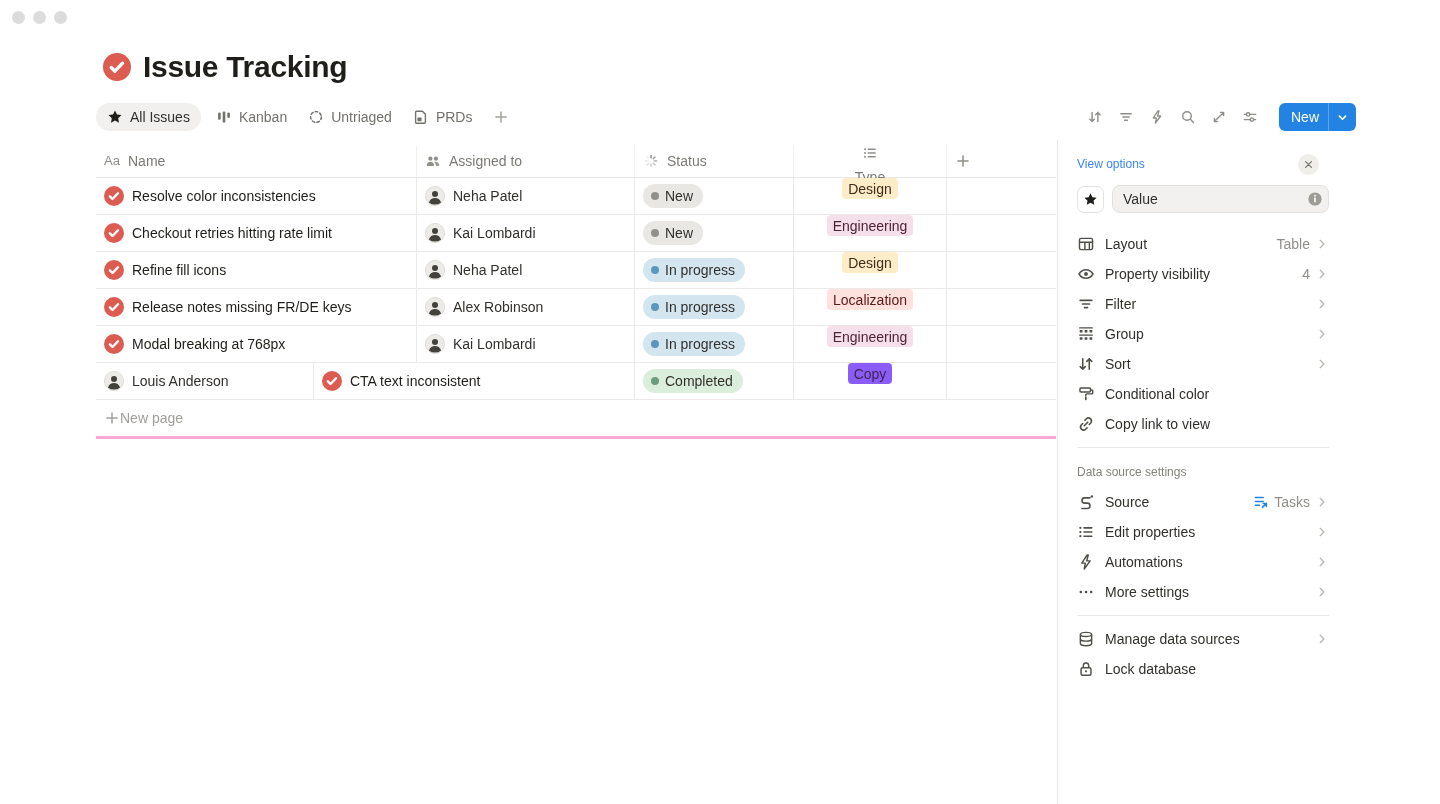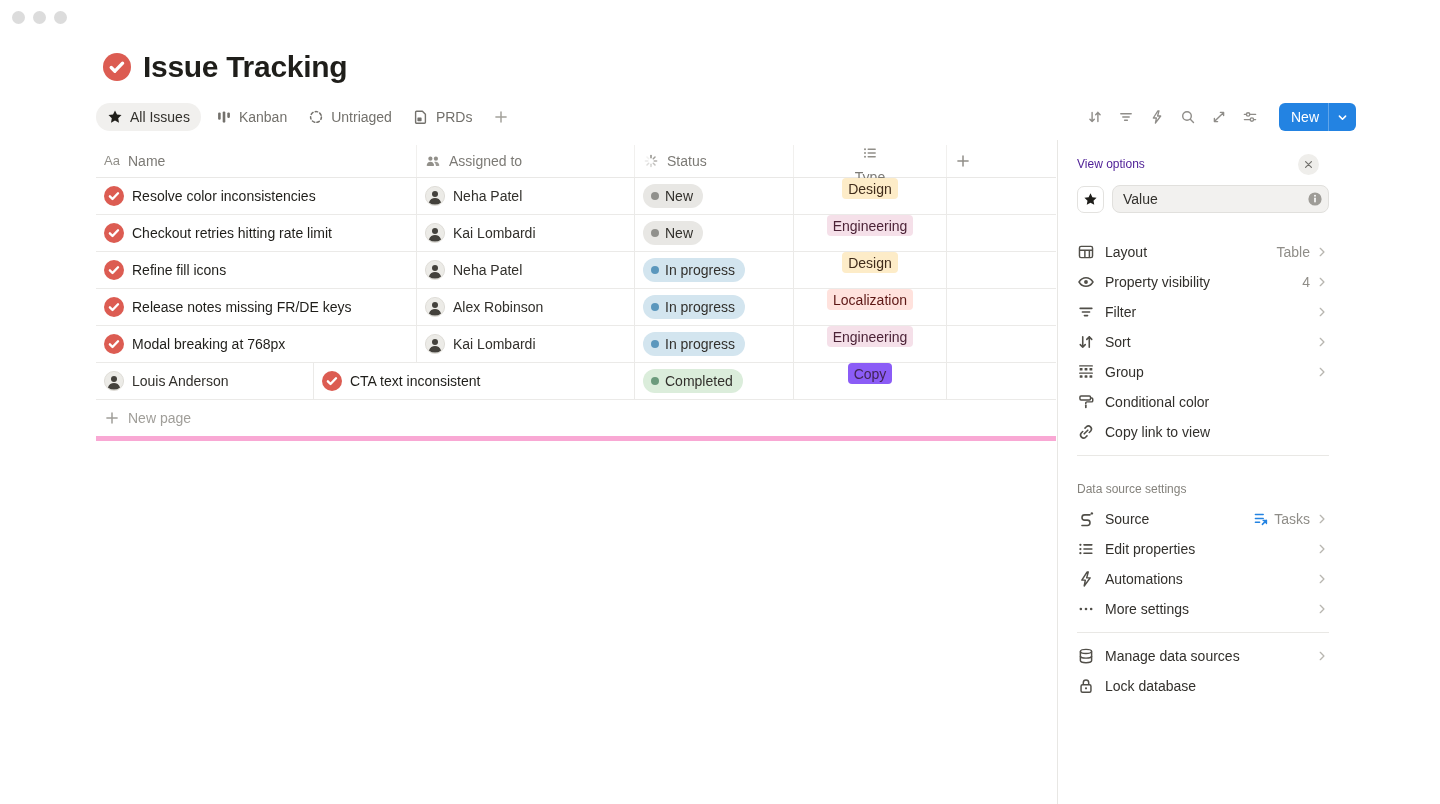--- a/index.html
+++ b/index.html
@@ -55,48 +55,48 @@
   .tr{display:flex;height:36px;align-items:stretch;border-bottom:1px solid #ebeae8;}
   .td{display:flex;align-items:center;gap:8px;padding:0 8px;box-sizing:border-box;
       border-right:1px solid #ebeae8;overflow:hidden;}
   .td:last-child{border-right:none;}
   .row-name{color:#1f1e1a;font-weight:500;white-space:nowrap;}
   .assignee-name{color:#32302c;white-space:nowrap;}
   .status-pill{display:inline-flex;align-items:center;gap:6px;height:24px;padding:0 10px 0 8px;
                border-radius:12px;white-space:nowrap;}
   .status-dot{width:8px;height:8px;border-radius:50%;}
   .type-tag{display:inline-flex;align-items:center;height:21px;padding:0 6px;border-radius:4px;white-space:nowrap;}
-  .newpage{display:flex;align-items:center;gap:8px;height:36px;padding:0 8px;color:#a09e99;
-           border-bottom:5px solid #f9a8d4;}
+  .newpage{display:flex;align-items:center;height:36px;padding:0 8px;color:#a09e99;
+           border-bottom:3px solid #f9a8d4;}
   .newpage .ic{color:#a09e99;}
 
   
   .panel-content{margin-left:19px;width:252px;}
   .p-head{margin-top:13px;height:22px;display:flex;align-items:center;justify-content:space-between;
-          font-size:12px;color:#4c1d95;}
+          font-size:12px;color:#3b82f6;}
   .p-close{width:21px;height:21px;border-radius:50%;background:#efeeeb;color:#73716d;
            display:flex;align-items:center;justify-content:center;margin-right:10px;}
   .p-close .ic{width:13px;height:13px;}
   .name-row{margin-top:10px;display:flex;align-items:center;gap:8px;}
   .star-btn{width:27px;height:27px;box-sizing:border-box;border:1px solid #e3e2df;border-radius:7px;
             background:#fff;display:flex;align-items:center;justify-content:center;color:#1f1e1a;}
   .star-btn .ic{width:15px;height:15px;}
   .vn-wrap{position:relative;flex:1;height:28px;}
   .vn-input{width:100%;height:100%;box-sizing:border-box;border:1px solid #e1e0dd;background:#f2f1ef;
             border-radius:8px;padding:0 28px 0 10px;font-size:14px;color:#32302c;
             font-family:"Liberation Sans","DejaVu Sans",sans-serif;outline:none;}
   .vn-info{position:absolute;right:6px;top:6px;width:16px;height:16px;}
-  .p-list{margin-top:24px;}
+  .p-list{margin-top:16px;}
   .p-item{height:30px;display:flex;align-items:center;}
   .p-item .lead{width:18px;height:18px;margin-right:10px;color:#514f49;}
   .p-label{flex:1;font-size:14px;color:#32302c;white-space:nowrap;}
   .p-value{font-size:14px;color:#8f8d88;display:flex;align-items:center;gap:5px;white-space:nowrap;}
   .p-chev{width:14px;height:14px;margin-left:5px;color:#b8b6b0;}
   .p-div{height:1px;background:#e9e8e5;margin:8px 0;}
-  .p-sect{margin:22px 0 4px;height:22px;display:flex;align-items:center;font-size:12px;color:#84827c;}
+  .p-sect{margin:13px 0 4px;height:22px;display:flex;align-items:center;font-size:12px;color:#84827c;}
 </style>
 </head>
 <body>
 
 <div class="win-dots">
   <span class="win-dot"></span>
   <span class="win-dot"></span>
   <span class="win-dot"></span>
 </div>
 
@@ -539,34 +539,20 @@
             <span class="p-label">Filter</span>
             <span class="p-value"></span>
             <span class="ic p-chev">
               <svg viewBox="0 0 16 16" fill="none" stroke="currentColor" stroke-width="1.5" stroke-linecap="round" stroke-linejoin="round">
                 <path d="M6 3.8L10.2 8 6 12.2"></path>
               </svg>
             </span>
           </div>
           <div class="p-item">
             <span class="ic lead">
-              <svg viewBox="0 0 16 16" fill="none" stroke="currentColor" stroke-width="1.4" stroke-linecap="round" stroke-linejoin="round">
-                <path d="M5.1 3.4v9.2M5.1 12.6L2.9 10.3M5.1 12.6l2.2-2.3M10.9 12.6V3.4M10.9 3.4L8.7 5.7M10.9 3.4l2.2 2.3"></path>
-              </svg>
-            </span>
-            <span class="p-label">Sort</span>
-            <span class="p-value"></span>
-            <span class="ic p-chev">
-              <svg viewBox="0 0 16 16" fill="none" stroke="currentColor" stroke-width="1.5" stroke-linecap="round" stroke-linejoin="round">
-                <path d="M6 3.8L10.2 8 6 12.2"></path>
-              </svg>
-            </span>
-          </div>
-          <div class="p-item">
-            <span class="ic lead">
               <svg viewBox="0 0 16 16" fill="currentColor">
                 <path d="M2.4 2.6h11.2" stroke="currentColor" stroke-width="1.2" stroke-linecap="round"></path>
                 <rect x="2.4" y="4.4" width="2.5" height="2.3" rx="0.5"></rect>
                 <rect x="6.75" y="4.4" width="2.5" height="2.3" rx="0.5"></rect>
                 <rect x="11.1" y="4.4" width="2.5" height="2.3" rx="0.5"></rect>
                 <path d="M2.4 9h11.2" stroke="currentColor" stroke-width="1.2" stroke-linecap="round"></path>
                 <rect x="2.4" y="10.8" width="2.5" height="2.3" rx="0.5"></rect>
                 <rect x="6.75" y="10.8" width="2.5" height="2.3" rx="0.5"></rect>
                 <rect x="11.1" y="10.8" width="2.5" height="2.3" rx="0.5"></rect>
               </svg>
@@ -574,20 +560,34 @@
             <span class="p-label">Group</span>
             <span class="p-value"></span>
             <span class="ic p-chev">
               <svg viewBox="0 0 16 16" fill="none" stroke="currentColor" stroke-width="1.5" stroke-linecap="round" stroke-linejoin="round">
                 <path d="M6 3.8L10.2 8 6 12.2"></path>
               </svg>
             </span>
           </div>
           <div class="p-item">
             <span class="ic lead">
+              <svg viewBox="0 0 16 16" fill="none" stroke="currentColor" stroke-width="1.4" stroke-linecap="round" stroke-linejoin="round">
+                <path d="M5.1 3.4v9.2M5.1 12.6L2.9 10.3M5.1 12.6l2.2-2.3M10.9 12.6V3.4M10.9 3.4L8.7 5.7M10.9 3.4l2.2 2.3"></path>
+              </svg>
+            </span>
+            <span class="p-label">Sort</span>
+            <span class="p-value"></span>
+            <span class="ic p-chev">
+              <svg viewBox="0 0 16 16" fill="none" stroke="currentColor" stroke-width="1.5" stroke-linecap="round" stroke-linejoin="round">
+                <path d="M6 3.8L10.2 8 6 12.2"></path>
+              </svg>
+            </span>
+          </div>
+          <div class="p-item">
+            <span class="ic lead">
               <svg viewBox="0 0 16 16" fill="none" stroke="currentColor" stroke-width="1.3" stroke-linejoin="round">
                 <rect x="2.6" y="2.6" width="9.4" height="3.6" rx="1"></rect>
                 <path d="M12 4.4h1a1 1 0 0 1 1 1v1.5a1 1 0 0 1-1 1H8.8a1 1 0 0 0-1 1v1.3"></path>
                 <rect x="7.1" y="10.4" width="1.5" height="3.2" rx="0.7" fill="currentColor" stroke="none"></rect>
               </svg>
             </span>
             <span class="p-label">Conditional color</span>
             <span class="p-value"></span>
           </div>
           <div class="p-item">

